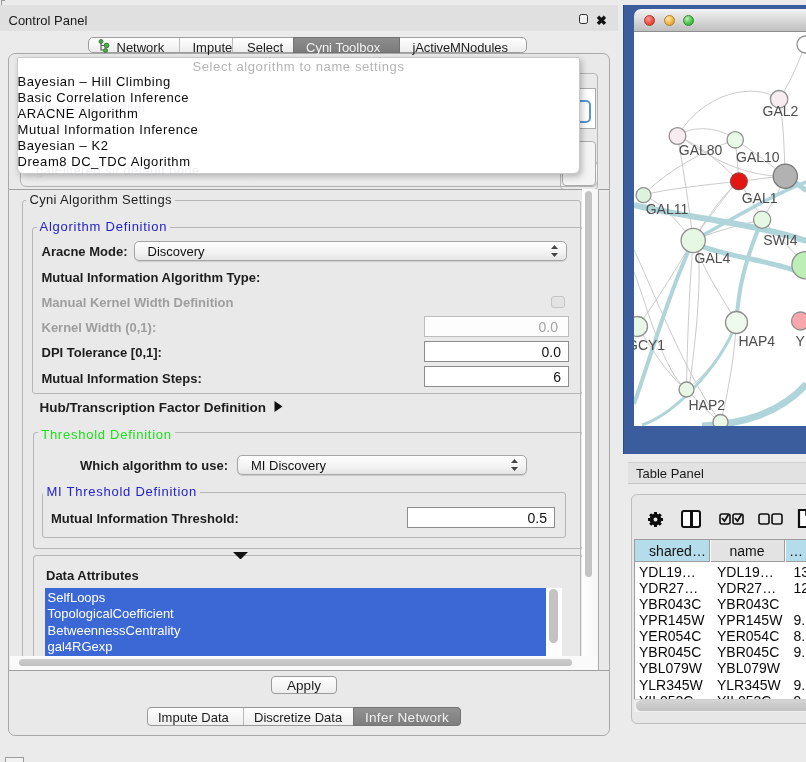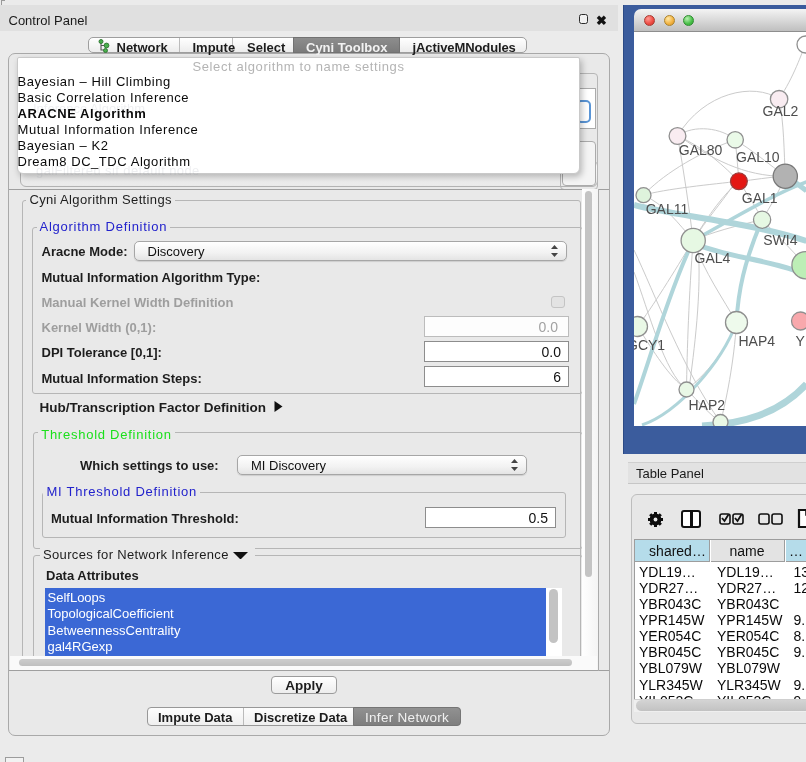--- a/index.html
+++ b/index.html
@@ -1,17 +1,17 @@
 <!DOCTYPE html>
 <html><head><meta charset="utf-8"><style>
 *{margin:0;padding:0;box-sizing:border-box}
 html,body{width:806px;height:762px}
 body{position:relative;background:#ebebeb;font-family:"Liberation Sans",sans-serif;overflow:hidden;font-size:13px;color:#111}
 .abs{position:absolute}
-.b{font-weight:bold}
+.b{font-weight:normal}
 .lbl{position:absolute;font-size:13px;font-weight:bold;color:#1d1d1d;white-space:nowrap}
 .dis{color:#9e9e9e}
 fieldset,.fs{position:absolute;border:1px solid #b6b6b6;border-radius:3px}
 .fslab{position:absolute;font-size:13px;letter-spacing:0.35px;background:#e9e9e9;padding:0 3px;white-space:nowrap;line-height:15px}
 .combo{position:absolute;border:1px solid #a6a6a6;border-radius:5px;background:linear-gradient(#ffffff,#f2f2f2 60%,#e4e4e4);box-shadow:0 1px 1px rgba(0,0,0,.12)}
 .combo .tx{position:absolute;left:13px;top:2px;font-size:13px;color:#111}
 .spin{position:absolute;right:8px;top:50%;margin-top:-6px;width:7px;height:12px}
 .inp{position:absolute;background:#fff;border:1px solid #8d8d8d;font-size:14px;text-align:right;padding:2px 7px 0 0}
 .inpd{position:absolute;background:#fdfdfd;border:1px solid #bcbcbc;font-size:14px;text-align:right;padding:2px 10px 0 0;color:#a2a2a2}
 </style></head><body>
@@ -83,36 +83,35 @@
  <div class="inp" style="left:415px;top:181.5px;width:145px;height:21px">6</div>
 
  <div class="lbl" style="left:30.5px;top:215.5px;font-size:13.5px">Hub/Transcription Factor Definition</div>
  <svg class="abs" style="left:264.5px;top:217px" width="9" height="11" viewBox="0 0 9 11">
       <path d="M0.5 0 L8.5 5.5 L0.5 11 Z" fill="#111"></path>
     </svg>
 
  <div class="fs" style="left:24px;top:248px;width:550px;height:117px"></div>
  <div class="fslab" style="left:29.2px;top:242.7px;color:#1be01b;letter-spacing:0.75px">Threshold Definition</div>
 
- <div class="lbl" style="left:71px;top:274px">Which settings to use:</div>
+ <div class="lbl" style="left:71px;top:274px">Which algorithm to use:</div>
  <div class="combo" style="left:228px;top:271px;width:290px;height:19.5px">
       <span class="tx">MI Discovery</span>
   <svg class="spin" viewBox="0 0 7 12">
         <path d="M3.5 0 L7 4 L0 4 Z" fill="#444"></path>
         <path d="M3.5 12 L0 8 L7 8 Z" fill="#444"></path>
       </svg>
     </div>
 
  <div class="fs" style="left:33px;top:307.5px;width:524px;height:46px"></div>
  <div class="fslab" style="left:34.4px;top:300px;color:#2222cc;letter-spacing:0.75px">MI Threshold Definition</div>
  <div class="lbl" style="left:42px;top:327px">Mutual Information Threshold:</div>
- <div class="inp" style="left:416px;top:323px;width:131px;height:21px">0.5</div>
+ <div class="inp" style="left:398px;top:323px;width:148px;height:21px">0.5</div>
 
  <div class="fs" style="left:23.5px;top:370.5px;width:550px;height:239px"></div>
- <div class="fslab" style="left:31px;top:363px;color:#1d1d1d;padding-right:26px">Sources for Network Inference</div>
  <svg class="abs" style="left:224px;top:367.5px" width="15" height="7.5" viewBox="0 0 15 7.5">
       <path d="M0 0 L15 0 L7.5 7.5 Z" fill="#111"></path>
     </svg>
  <div class="lbl" style="left:37px;top:384px">Data Attributes</div>
 
  <div class="abs" style="left:36px;top:403.5px;width:517px;height:83px;background:#fff"></div>
  <div class="abs" style="left:36px;top:403.5px;width:501px;height:83px;background:#3b68d5"></div>
  <div class="abs" style="left:38.5px;top:406px;font-size:13px;color:#fff;line-height:16.4px">SelfLoops<br>TopologicalCoefficient<br>BetweennessCentrality<br>gal4RGexp</div>
  <div class="abs" style="left:540px;top:405px;width:9px;height:54px;background:#c3c3c3;border-radius:5px"></div>
 </div>

